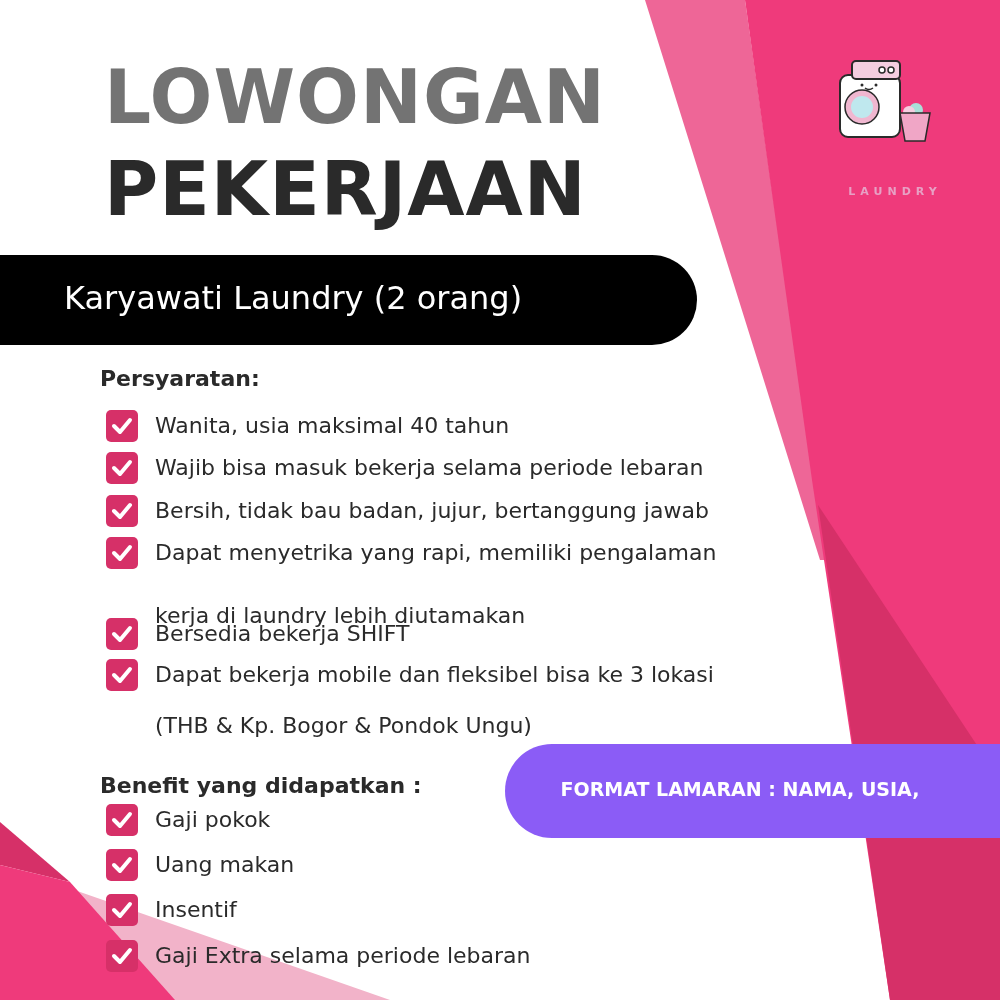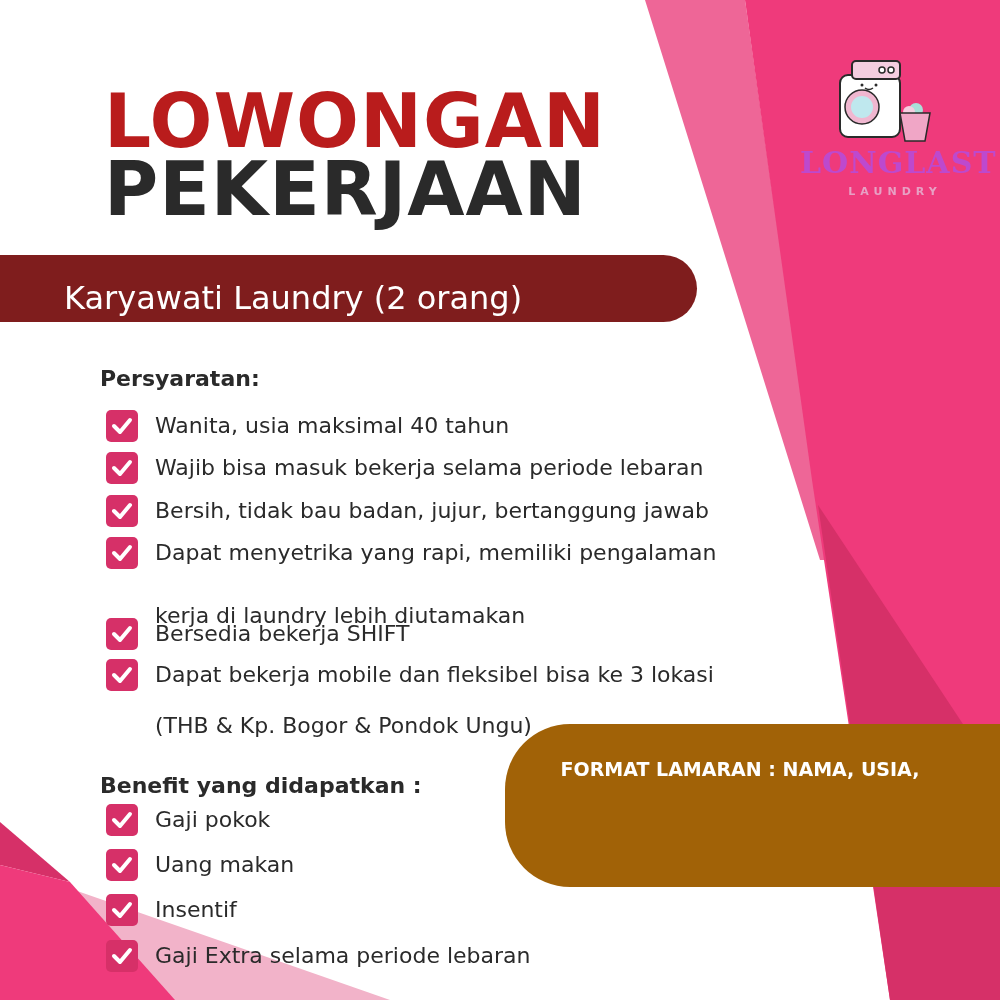--- a/index.html
+++ b/index.html
@@ -7,34 +7,34 @@
   body { position: relative; font-family: "DejaVu Sans", "Liberation Sans", sans-serif; color: #2a2a2a; }
 
   .bg-svg { position: absolute; left: 0; top: 0; width: 1000px; height: 1000px; z-index: 0; }
 
   .logo { position: absolute; left: 800px; top: 55px; width: 180px; height: 150px; z-index: 2; text-align: center; }
   .logo svg { position: absolute; left: 32px; top: 0; }
   .logo-name { position: absolute; left: 0; top: 90px; width: 180px; font-family: "DejaVu Serif", "Liberation Serif", serif; font-size: 30px; color: #b84bd8; letter-spacing: 1px; font-weight: bold; opacity: 0.9; }
   .logo-sub { position: absolute; left: 0; top: 130px; width: 180px; font-family: "DejaVu Sans", sans-serif; font-size: 11px; letter-spacing: 5px; color: #e7a0c4; font-weight: bold; padding-left: 10px; }
 
   .title { position: absolute; left: 104px; z-index: 2; font-family: "DejaVu Sans", "Liberation Sans", sans-serif; font-weight: bold; font-size: 74px; letter-spacing: 1px; line-height: 1; }
-  .title-1 { top: 84px; color: #b91c1c; text-align: center; }
+  .title-1 { top: 60px; color: #737373; text-align: center; }
   .title-2 { top: 152px; color: #2a2a2a; }
 
-  .pill { position: absolute; left: 0; top: 255px; width: 697px; height: 67px; background: #7f1d1d; border-radius: 0 45px 45px 0; z-index: 2; text-align: right; }
+  .pill { position: absolute; left: 0; top: 255px; width: 697px; height: 90px; background: #000000; border-radius: 0 45px 45px 0; z-index: 2; text-align: right; }
   .pill-text { position: absolute; left: 64px; top: 24px; color: #ffffff; font-size: 32px; font-family: "DejaVu Sans", sans-serif; white-space: nowrap; }
 
   .section-heading { position: absolute; left: 100px; z-index: 2; font-weight: bold; font-size: 22px; color: #2a2a2a; white-space: nowrap; }
 
   .item { position: absolute; left: 106px; z-index: 2; display: block; }
   .check { position: absolute; left: 0; top: 0; width: 32px; height: 32px; background: #d63068; border-radius: 5px; }
   .check svg { position: absolute; left: 5px; top: 6px; }
   .item-text { position: absolute; left: 49px; top: -1px; font-size: 22px; line-height: 34px; color: #2a2a2a; white-space: nowrap; }
 
-  .format-box { position: absolute; left: 505px; top: 724px; width: 495px; height: 163px; background: #a16207; border-radius: 65px 0 0 65px; z-index: 2; }
+  .format-box { position: absolute; left: 505px; top: 744px; width: 495px; height: 94px; background: #8b5cf6; border-radius: 65px 0 0 65px; z-index: 2; }
   .format-text { position: absolute; left: 0; top: 28px; width: 470px; text-align: center; color: #ffffff; font-weight: bold; font-size: 19px; line-height: 34px; }
 </style>
 </head>
 <body>
 
 <svg class="bg-svg" viewBox="0 0 1000 1000" xmlns="http://www.w3.org/2000/svg">
 
   <polygon points="645,0 745,0 825,560 820,560" fill="#ee6697"></polygon>
 
   <polygon points="745,0 1000,0 1000,1000 890,1000 812,480" fill="#ef3a7b"></polygon>
@@ -54,21 +54,20 @@
     <circle cx="59" cy="15" r="3" fill="#fff" stroke="#2a2a2a" stroke-width="1.5"></circle>
     <circle cx="30" cy="52" r="17" fill="#f0b7d0" stroke="#2a2a2a" stroke-width="1.5"></circle>
     <circle cx="30" cy="52" r="11" fill="#bfe8ee"></circle>
     <circle cx="30" cy="30" r="1.5" fill="#2a2a2a"></circle>
     <circle cx="44" cy="30" r="1.5" fill="#2a2a2a"></circle>
     <path d="M33 33 Q37 36 41 33" stroke="#2a2a2a" stroke-width="1.5" fill="none"></path>
     <circle cx="84" cy="55" r="7" fill="#a9dfd8"></circle>
     <circle cx="77" cy="57" r="6" fill="#f5cde0"></circle>
     <path d="M68 58 L98 58 L93 86 L73 86 Z" fill="#f0a6c6" stroke="#2a2a2a" stroke-width="1.5"></path>
   </svg>
-  <div class="logo-name">LONGLAST</div>
   <div class="logo-sub">LAUNDRY</div>
 </div>
 
 <div class="title title-1">LOWONGAN</div>
 <div class="title title-2">PEKERJAAN</div>
 
 <div class="pill">
   <span class="pill-text">Karyawati Laundry (2 orang)</span>
 </div>
 

